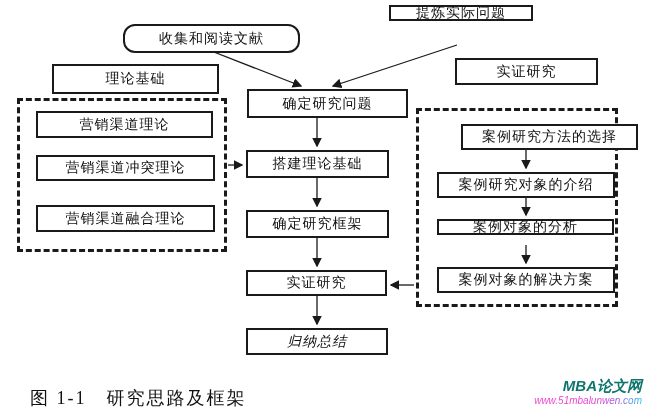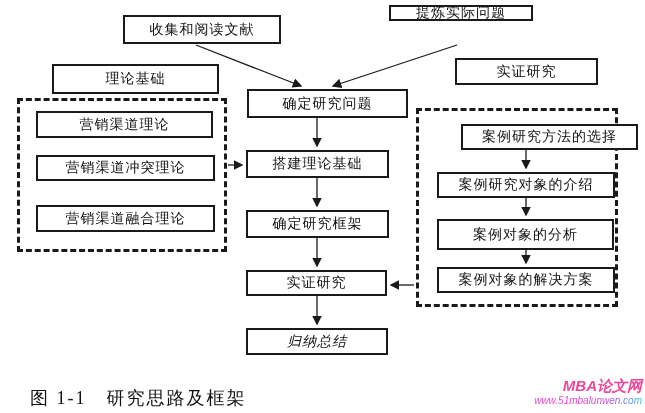--- a/index.html
+++ b/index.html
@@ -46,21 +46,21 @@
     right:3px;top:378px;
     text-align:right;
     z-index:2;
     font-family:"Liberation Sans","DejaVu Sans",sans-serif;
   }
   #wm-name{
     display:block;
     font-size:15px;
     font-weight:700;
     font-style:italic;
-    color:#ec4899;
+    color:#0f766e;
     line-height:16px;
   }
   #wm-url{
     display:block;
     font-size:10px;
     font-style:italic;
     line-height:14px;
     color:#e33fd0;
     background:linear-gradient(90deg,#ee3fcd 0%,#e83fd0 55%,#9b59e0 78%,#1ec3ea 100%);
     -webkit-background-clip:text;
@@ -89,34 +89,34 @@
     <line x1="317" y1="296" x2="317" y2="324" stroke="#1a1a1a" stroke-width="1.3" marker-end="url(#arrow)"></line>
 
     <line x1="228" y1="165" x2="242" y2="165" stroke="#1a1a1a" stroke-width="1.3" marker-end="url(#arrow)"></line>
     <line x1="414" y1="285" x2="391" y2="285" stroke="#1a1a1a" stroke-width="1.3" marker-end="url(#arrow)"></line>
 
     <line x1="526" y1="150" x2="526" y2="168" stroke="#1a1a1a" stroke-width="1.3" marker-end="url(#arrow)"></line>
     <line x1="526" y1="198" x2="526" y2="215" stroke="#1a1a1a" stroke-width="1.3" marker-end="url(#arrow)"></line>
     <line x1="526" y1="245" x2="526" y2="263" stroke="#1a1a1a" stroke-width="1.3" marker-end="url(#arrow)"></line>
   </svg>
 
-  <div class="node" style="left:123px;top:15px;width:158px;height:29px;">收集和阅读文献</div>
+  <div class="node" style="left:123px;top:24px;width:177px;height:29px;border-radius:12px;">收集和阅读文献</div>
   <div class="node" style="left:389px;top:5px;width:144px;height:16px;">提炼实际问题</div>
 
   <div class="node" style="left:52px;top:64px;width:167px;height:30px;">理论基础</div>
   <div class="group-box" style="left:17px;top:98px;width:210px;height:154px;"></div>
   <div class="node" style="left:36px;top:111px;width:177px;height:27px;">营销渠道理论</div>
   <div class="node" style="left:36px;top:155px;width:179px;height:26px;">营销渠道冲突理论</div>
   <div class="node" style="left:36px;top:205px;width:179px;height:27px;">营销渠道融合理论</div>
 
   <div class="node" style="left:455px;top:58px;width:143px;height:27px;">实证研究</div>
   <div class="group-box" style="left:416px;top:108px;width:202px;height:199px;"></div>
   <div class="node" style="left:437px;top:124px;width:177px;height:26px;margin-left:24px;">案例研究方法的选择</div>
   <div class="node" style="left:437px;top:172px;width:178px;height:26px;">案例研究对象的介绍</div>
-  <div class="node" style="left:437px;top:219px;width:177px;height:31px;">案例对象的分析</div>
+  <div class="node" style="left:437px;top:219px;width:177px;height:16px;">案例对象的分析</div>
   <div class="node" style="left:437px;top:267px;width:178px;height:26px;">案例对象的解决方案</div>
 
   <div class="node" style="left:247px;top:89px;width:161px;height:29px;">确定研究问题</div>
   <div class="node" style="left:246px;top:150px;width:143px;height:28px;">搭建理论基础</div>
   <div class="node" style="left:246px;top:210px;width:143px;height:28px;">确定研究框架</div>
   <div class="node" style="left:246px;top:270px;width:141px;height:26px;">实证研究</div>
   <div class="node" style="left:246px;top:328px;width:142px;height:27px;font-style:italic;">归纳总结</div>
 
   <div id="caption">图 1-1　研究思路及框架</div>
 

